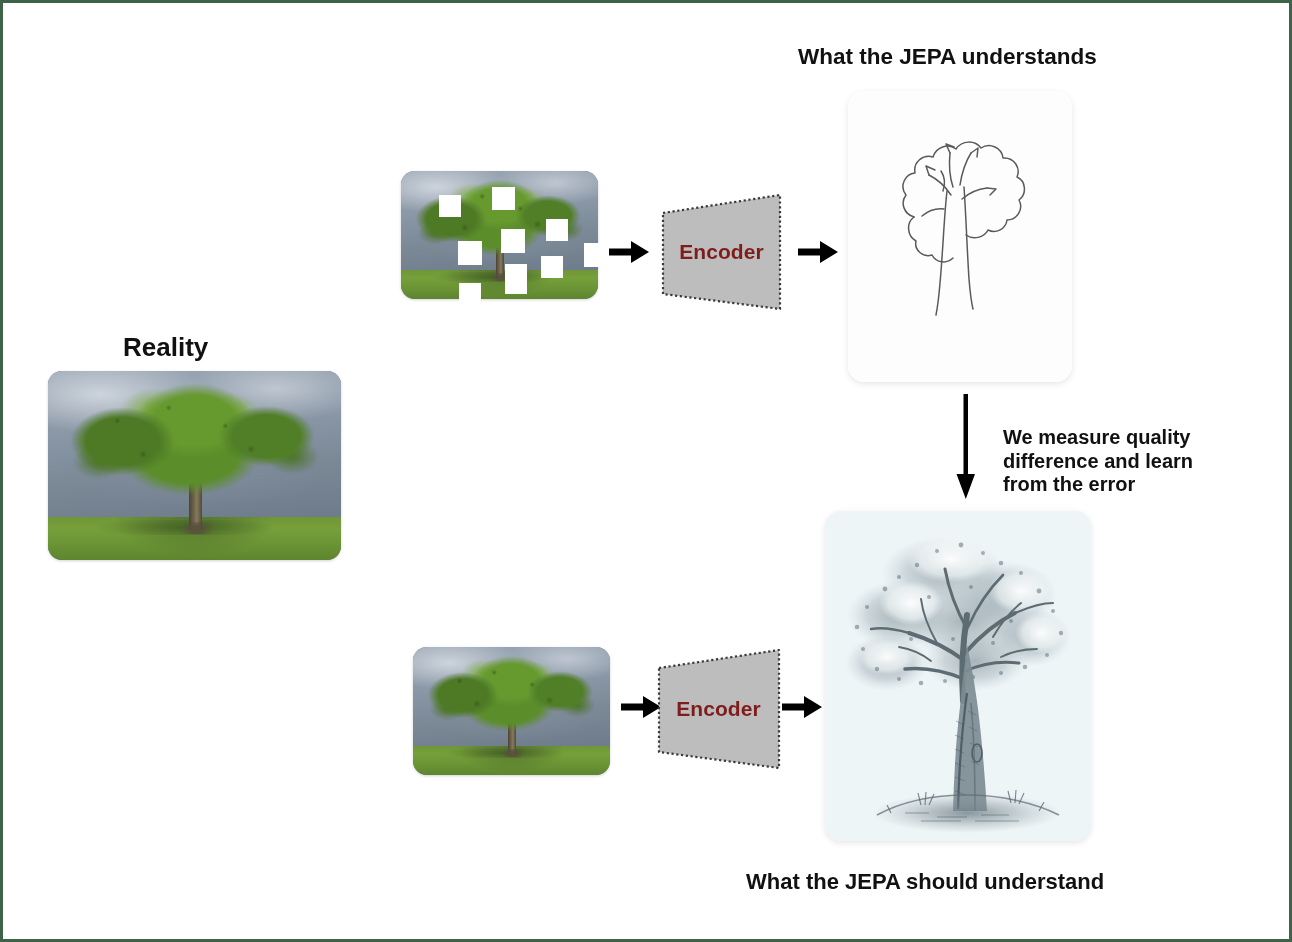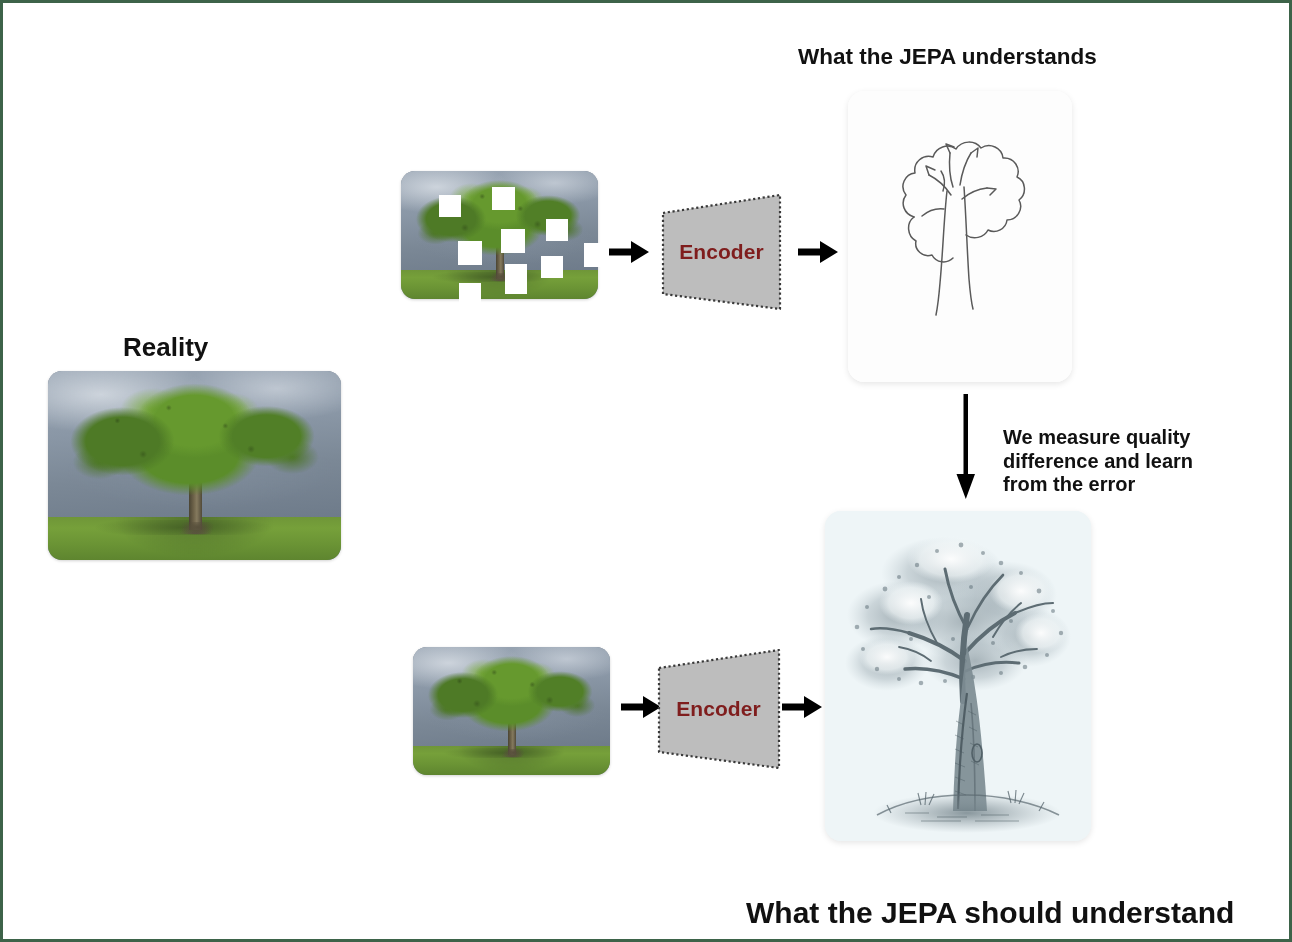--- a/index.html
+++ b/index.html
@@ -24,21 +24,21 @@
   .abs { position: absolute; }
 
   
   .heading {
     font-weight: bold;
     color: #111111;
     line-height: 1.18;
     white-space: pre;
   }
   #title-top    { left: 795px;  top: 41px;  width: 330px; font-size: 22.5px; }
-  #title-bottom { left: 743px;  top: 892px; width: 430px; font-size: 30px; }
+  #title-bottom { left: 743px;  top: 866px; width: 430px; font-size: 22px; }
   #label-reality{ left: 120px;  top: 329px; width: 145px; font-size: 26px; }
   #note-measure {
     left: 1000px; top: 423px; width: 240px;
     font-size: 20px; white-space: normal;
   }
 
   
   .photo {
     border-radius: 14px;
     overflow: hidden;

